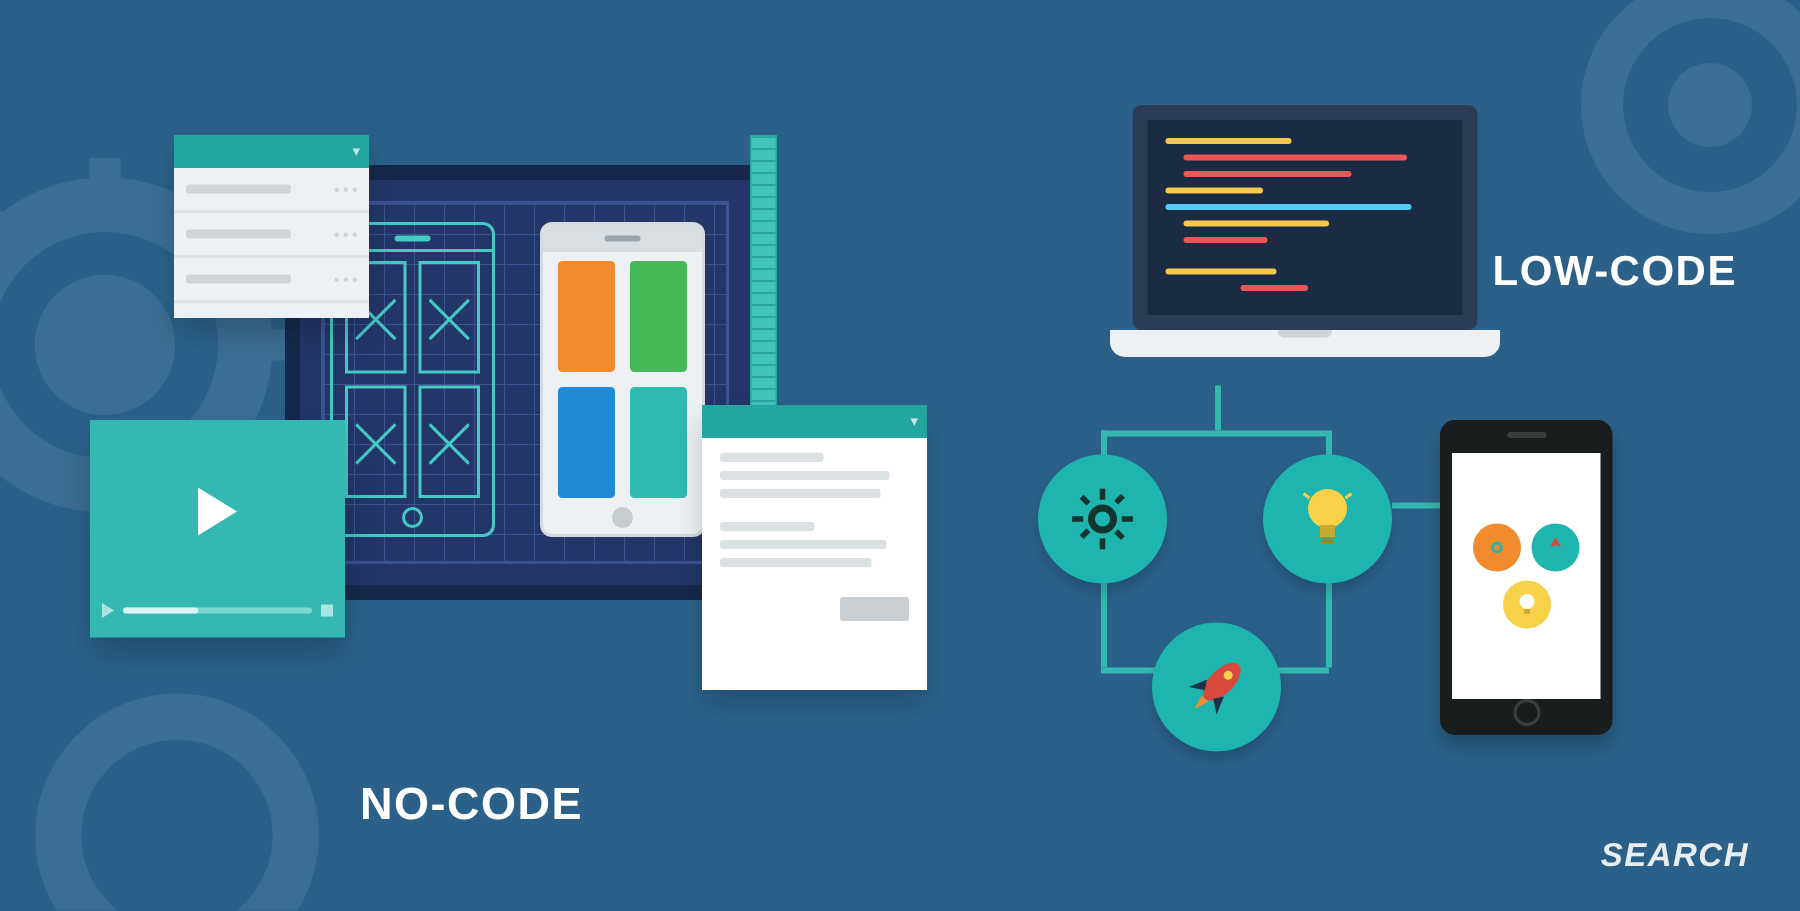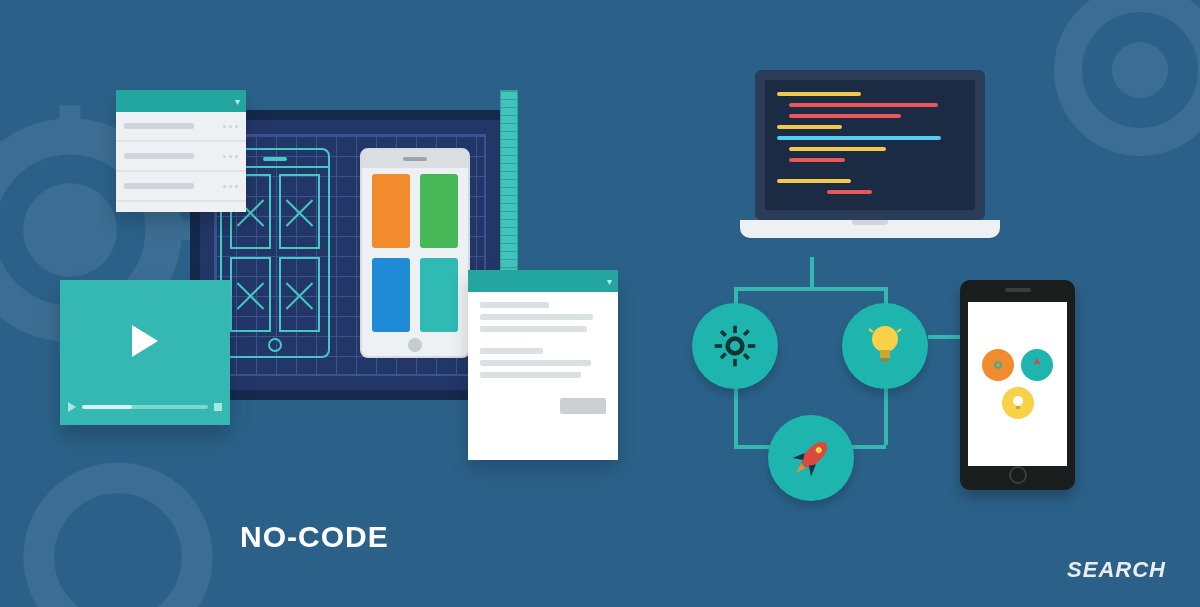--- a/index.html
+++ b/index.html
@@ -214,20 +214,21 @@
       <div class="codeln" style="width:88%;background:#56ccf2"></div>
       <div class="codeln" style="width:52%;background:#f2c94c;margin-left:12px"></div>
       <div class="codeln" style="width:30%;background:#eb5757;margin-left:12px"></div>
       <div style="height:10px"></div>
       <div class="codeln" style="width:40%;background:#f2c94c"></div>
       <div class="codeln" style="width:24%;background:#eb5757;margin-left:50px"></div>
     </div>
     <div class="base"></div>
   </div>
 
+  <div class="lowcode">LOW-CODE</div>
 
   <div class="flow">
 
     <div class="wire" style="left:120px;top:-18px;width:0;height:30px"></div>
     <div class="wire" style="left:44px;top:12px;width:150px;height:0"></div>
     <div class="wire" style="left:44px;top:12px;width:0;height:20px"></div>
     <div class="wire" style="left:194px;top:12px;width:0;height:20px"></div>
     <div class="wire" style="left:44px;top:110px;width:0;height:60px"></div>
     <div class="wire" style="left:44px;top:170px;width:80px;height:0"></div>
     <div class="wire" style="left:194px;top:110px;width:0;height:60px"></div>

